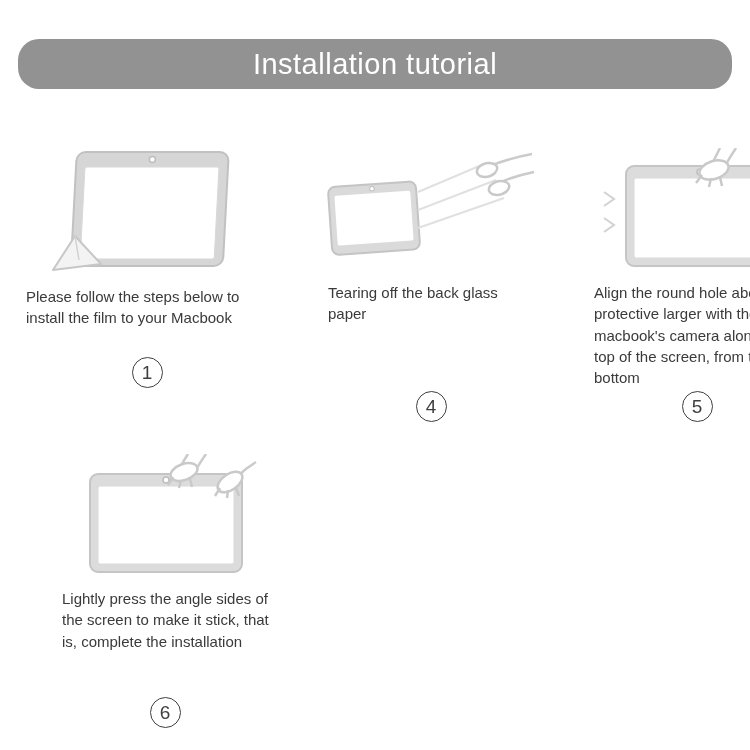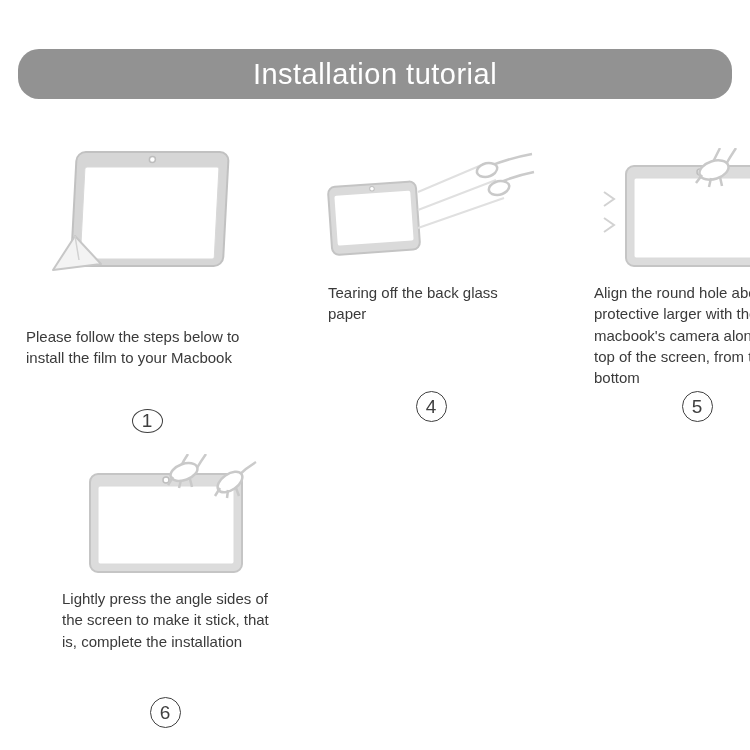--- a/index.html
+++ b/index.html
@@ -4,33 +4,33 @@
 <style>
   html, body { margin: 0; padding: 0; }
   body {
     width: 750px; height: 750px;
     background: #ffffff;
     font-family: "Liberation Sans", "DejaVu Sans", sans-serif;
   }
   .page { position: relative; width: 750px; height: 750px; overflow: hidden; background: #fff; }
 
   .banner {
-    position: absolute; top: 49px; left: 18px; right: 18px; height: 50px;
+    position: absolute; top: 39px; left: 18px; right: 18px; height: 50px;
     background: #929292; color: #ffffff;
     display: flex; align-items: center; justify-content: center;
     font-size: 29px; letter-spacing: 0.5px; border-radius: 21px;
   }
 
   .grid {
     position: absolute; top: 148px; left: 24px; right: 24px;
     display: grid; grid-template-columns: repeat(3, 1fr);
     column-gap: 20px; row-gap: 26px;
   }
   .step { display: flex; flex-direction: column; }
-  .step.r1 { height: 246px; gap: 40px; }
+  .step.r1 { height: 246px; }
   .step.r2 { height: 280px; margin-left: 36px; }
 
   .illus { height: 126px; display: flex; align-items: flex-end; justify-content: center; }
   .r2 .illus { height: 122px; }
   .illus svg { display: block; }
 
   .caption {
     margin-top: 12px; padding-left: 2px;
     font-size: 15px; line-height: 1.42; color: #3a3a3a;
   }

